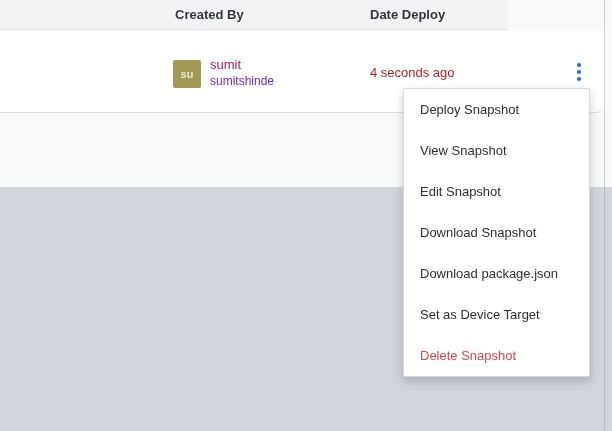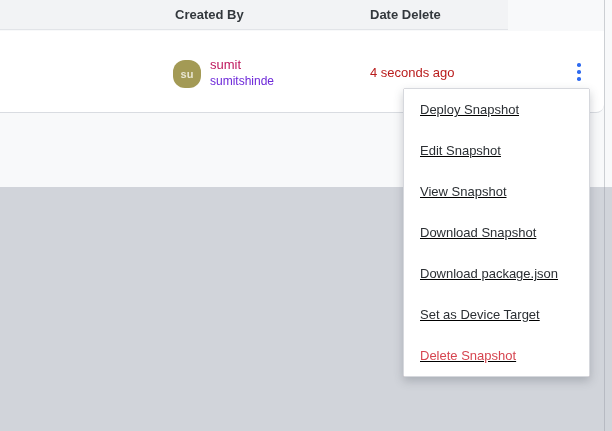--- a/index.html
+++ b/index.html
@@ -39,21 +39,21 @@
 
   
   .table-row {
     position: absolute; left: 0; top: 31px; width: 604px; height: 82px;
     background: #ffffff;
     border-bottom: 1px solid #d9dce1;
     border-bottom-right-radius: 8px;
   }
   .avatar {
     position: absolute; left: 173px; top: 29px; width: 28px; height: 28px;
-    border-radius: 12px;
+    border-radius: 2px;
     background: #a39a55;
     color: #e9e6d2;
     font-size: 11px; font-weight: 700;
     display: flex; align-items: center; justify-content: center;
     letter-spacing: 0.2px;
   }
   .user-block { position: absolute; left: 210px; top: 25px; }
   .user-name { font-size: 13px; color: #be185d; line-height: 17px; }
   .user-username { font-size: 12px; color: #6d28d9; line-height: 16px; }
   .date-cell {
@@ -72,21 +72,20 @@
   .kebab-dot { width: 3.5px; height: 3.5px; border-radius: 50%; background: #2f6bf0; }
 
   
   .context-menu {
     position: absolute; left: 403px; top: 88px; width: 187px;
     background: #fca5a5;
     border: 1px solid #d6d8dd;
     border-radius: 2px;
     box-shadow: 0 4px 10px rgba(70,75,85,0.28);
     z-index: 5;
-    text-decoration: underline;
   }
   .menu-item {
     height: 41px;
     display: flex; align-items: center;
     padding-left: 16px;
     font-size: 13px; color: #2b2f33;
     cursor: pointer;
     background: #fff;
   }
   .menu-item.danger { color: #d64550; }
@@ -94,42 +93,42 @@
 </head>
 <body>
 
 <div class="stage">
 
   <div class="footer-band"></div>
   <div class="panel-edge"></div>
 
   <div class="table-header">
     <div class="col-label col-created-by">Created By</div>
-    <div class="col-label col-date-created">Date Delete</div>
+    <div class="col-label col-date-created">Date Deploy</div>
   </div>
 
   <div class="table-row">
     <div class="avatar" style="background: rgb(163, 154, 85);">su</div>
     <div class="user-block">
       <div class="user-name">sumit</div>
       <div class="user-username">sumitshinde</div>
     </div>
     <div class="date-cell">4 seconds ago</div>
 
     <button class="kebab-btn">
       <span class="kebab-dot" style="background: rgb(47, 107, 240);"></span>
       <span class="kebab-dot" style="background: rgb(47, 107, 240);"></span>
       <span class="kebab-dot" style="background: rgb(47, 107, 240);"></span>
     </button>
   </div>
 
   <div class="context-menu">
 
   <div class="menu-item">Deploy Snapshot</div>
+      <div class="menu-item">View Snapshot</div>
       <div class="menu-item">Edit Snapshot</div>
-      <div class="menu-item">View Snapshot</div>
       <div class="menu-item">Download Snapshot</div>
       <div class="menu-item">Download package.json</div>
       <div class="menu-item">Set as Device Target</div>
       <div class="menu-item danger" style="color: rgb(214, 69, 80);">Delete Snapshot</div>
     </div>
 
 </div>
 
 </body></html>

